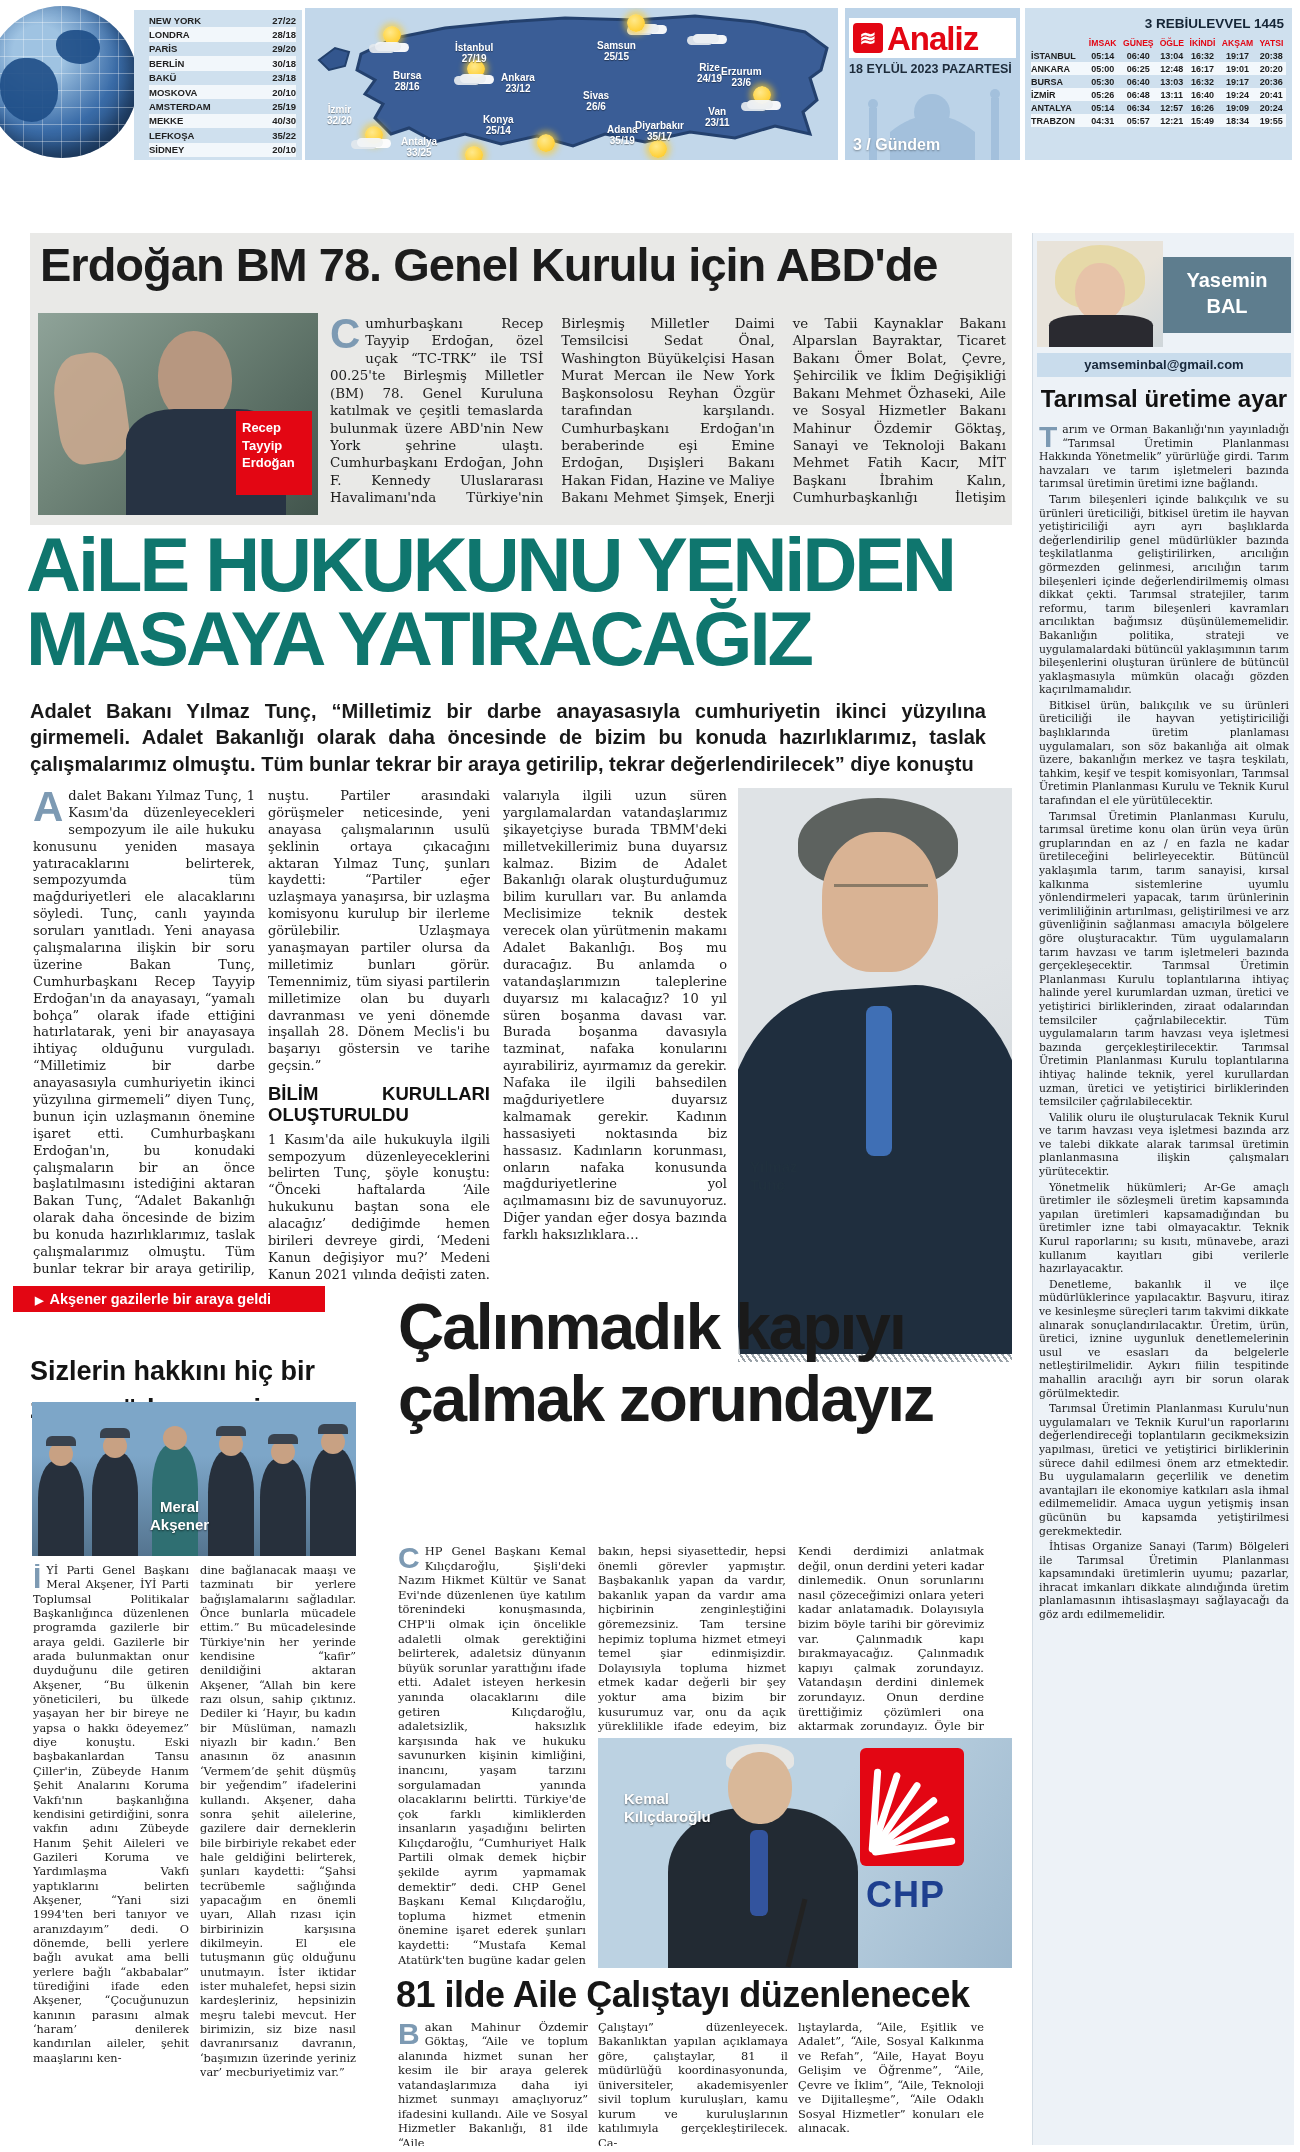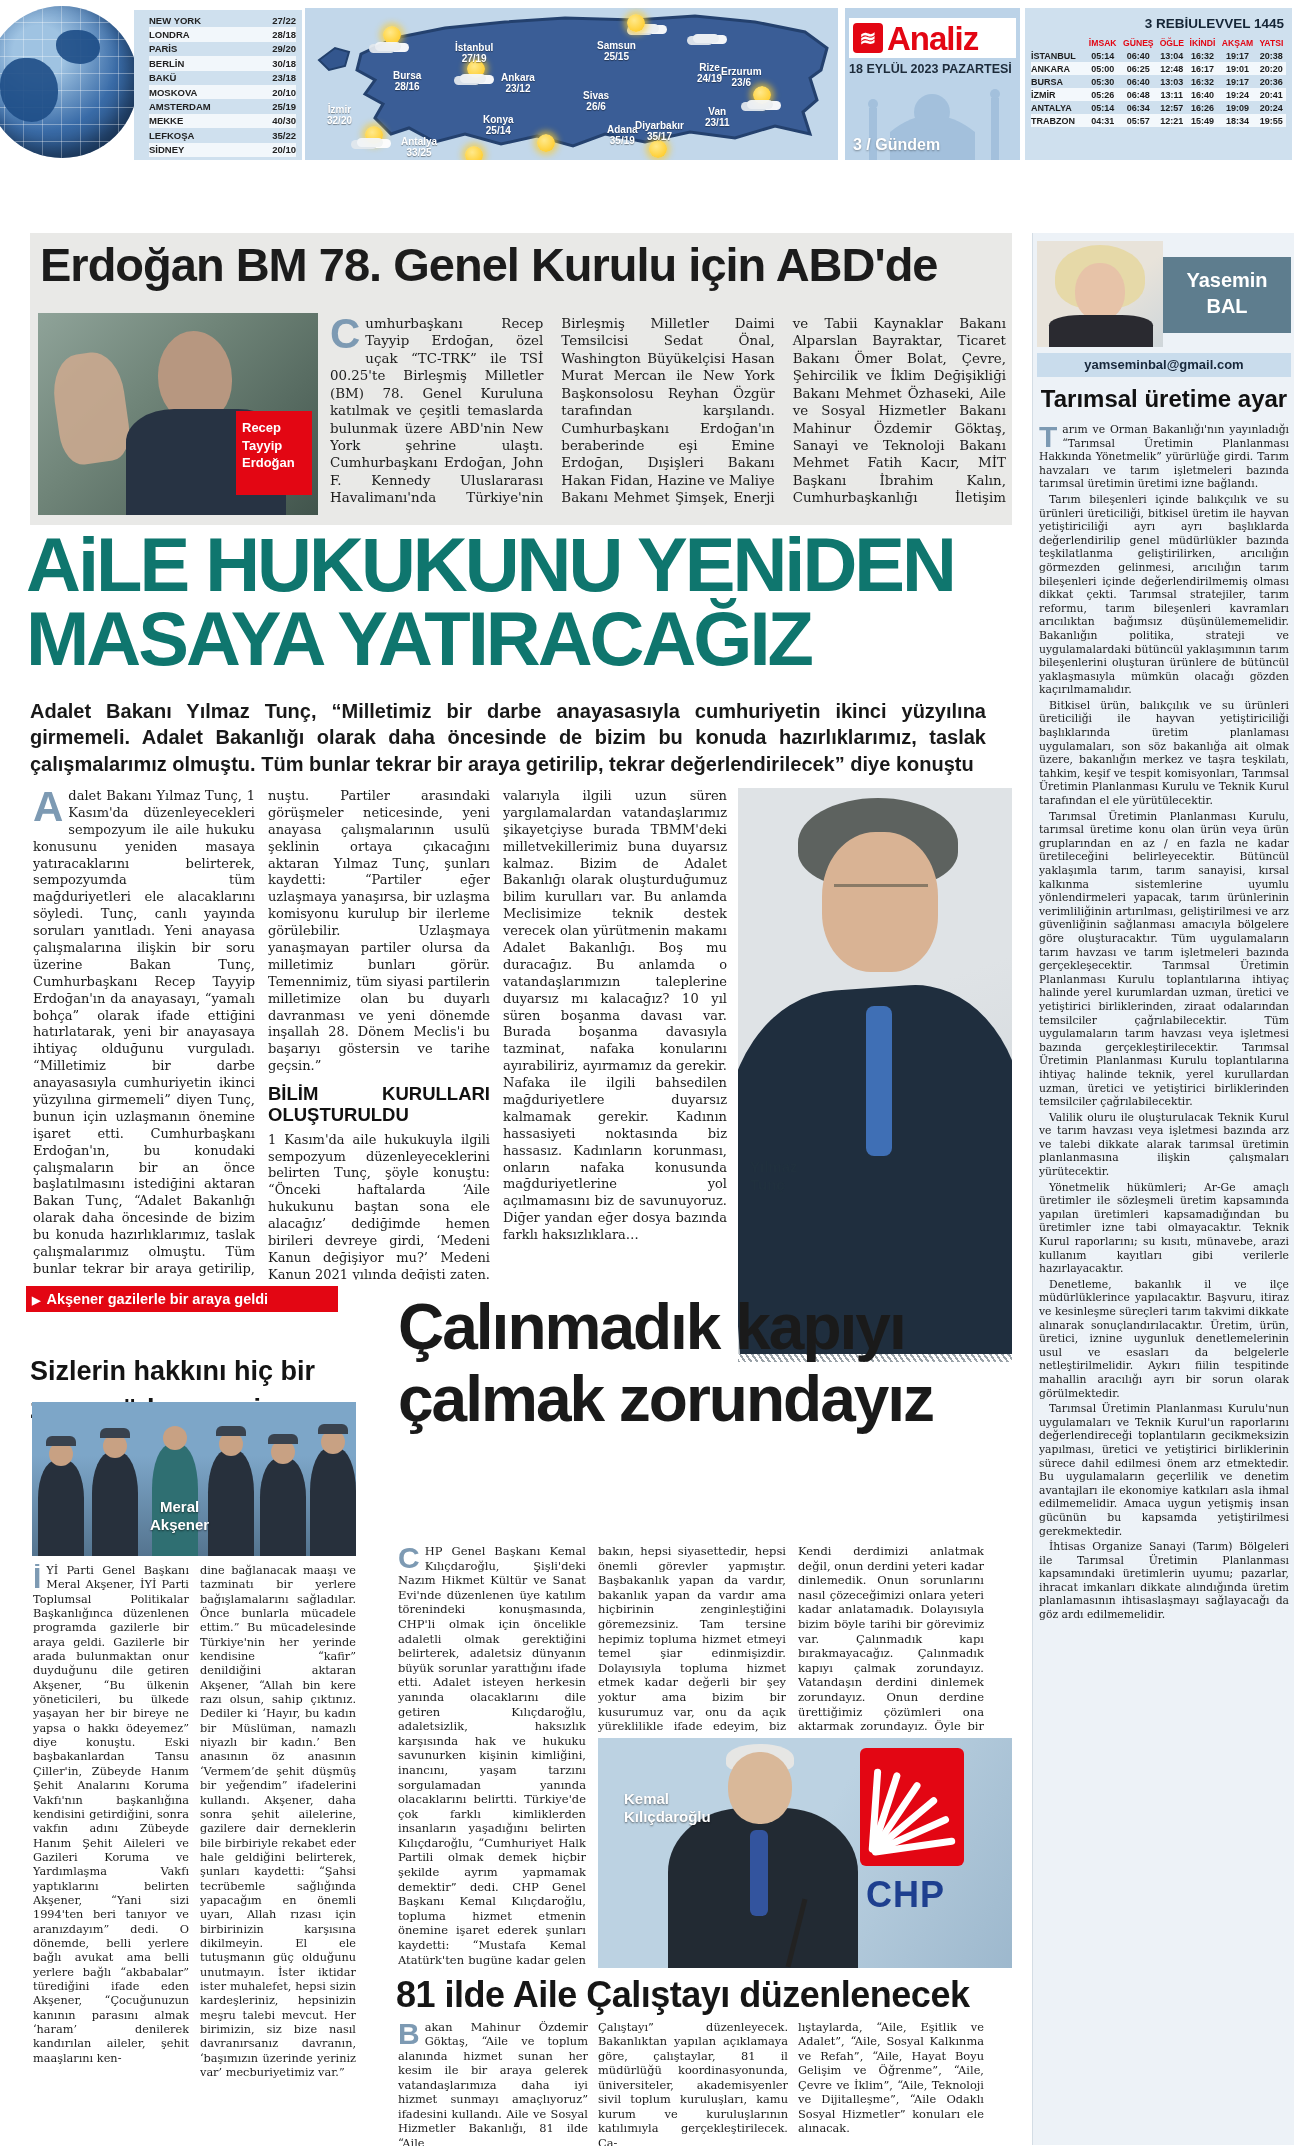--- a/index.html
+++ b/index.html
@@ -103,22 +103,22 @@
   .tunc-glasses { position:absolute; left:96px; top:96px; width:94px; height:16px;
                   border-top:3px solid #8a7a66; }
   .tunc-suit { position:absolute; left:-10px; top:200px; width:300px; height:380px; background:#1f2e3e;
                border-radius:40% 35% 0 0; transform:rotate(-4deg); }
   .tunc-tie { position:absolute; left:128px; top:218px; width:26px; height:150px; background:#3f6fb5; border-radius:8px; }
   .photocap-dark { position:absolute; font-weight:bold; color:#20303e; font-size:15px; line-height:1.2; }
   .hatch { left:738px; top:1354px; width:274px; height:8px;
            background:repeating-linear-gradient(55deg,#9aa2a8 0 2px,#fff 2px 5px); }
 
   
-  .redtag { left:26px; top:1286px; width:312px; height:26px; background:#e30613; color:#fff;
-            font-weight:bold; font-size:14.5px; line-height:26px; padding-left:6px; }
+  .redtag { left:13px; top:1286px; width:312px; height:26px; background:#e30613; color:#fff;
+            font-weight:bold; font-size:14.5px; line-height:26px; padding-left:22px; }
   .redtag .tri { color:#fff; margin-right:6px; font-size:11px; }
   .aks-hl { left:30px; top:1352px; width:332px; font-size:27px; font-weight:800; color:#141414; line-height:1.42; }
   .aks-photo { left:32px; top:1402px; width:324px; height:154px; overflow:hidden;
                background:linear-gradient(180deg,#7da6c8 0 35%, #54748f 100%); }
   .fig { position:absolute; bottom:0; width:46px; height:96px; background:#27303c; border-radius:40% 40% 0 0; }
   .fig:before { content:""; position:absolute; left:11px; top:-18px; width:24px; height:24px;
                 background:#c8a183; border-radius:50%; }
   .fig.beret:after { content:""; position:absolute; left:8px; top:-24px; width:30px; height:10px;
                 background:#39424e; border-radius:6px 6px 0 0; }
   .fig.teal { background:#2f6f72; }

